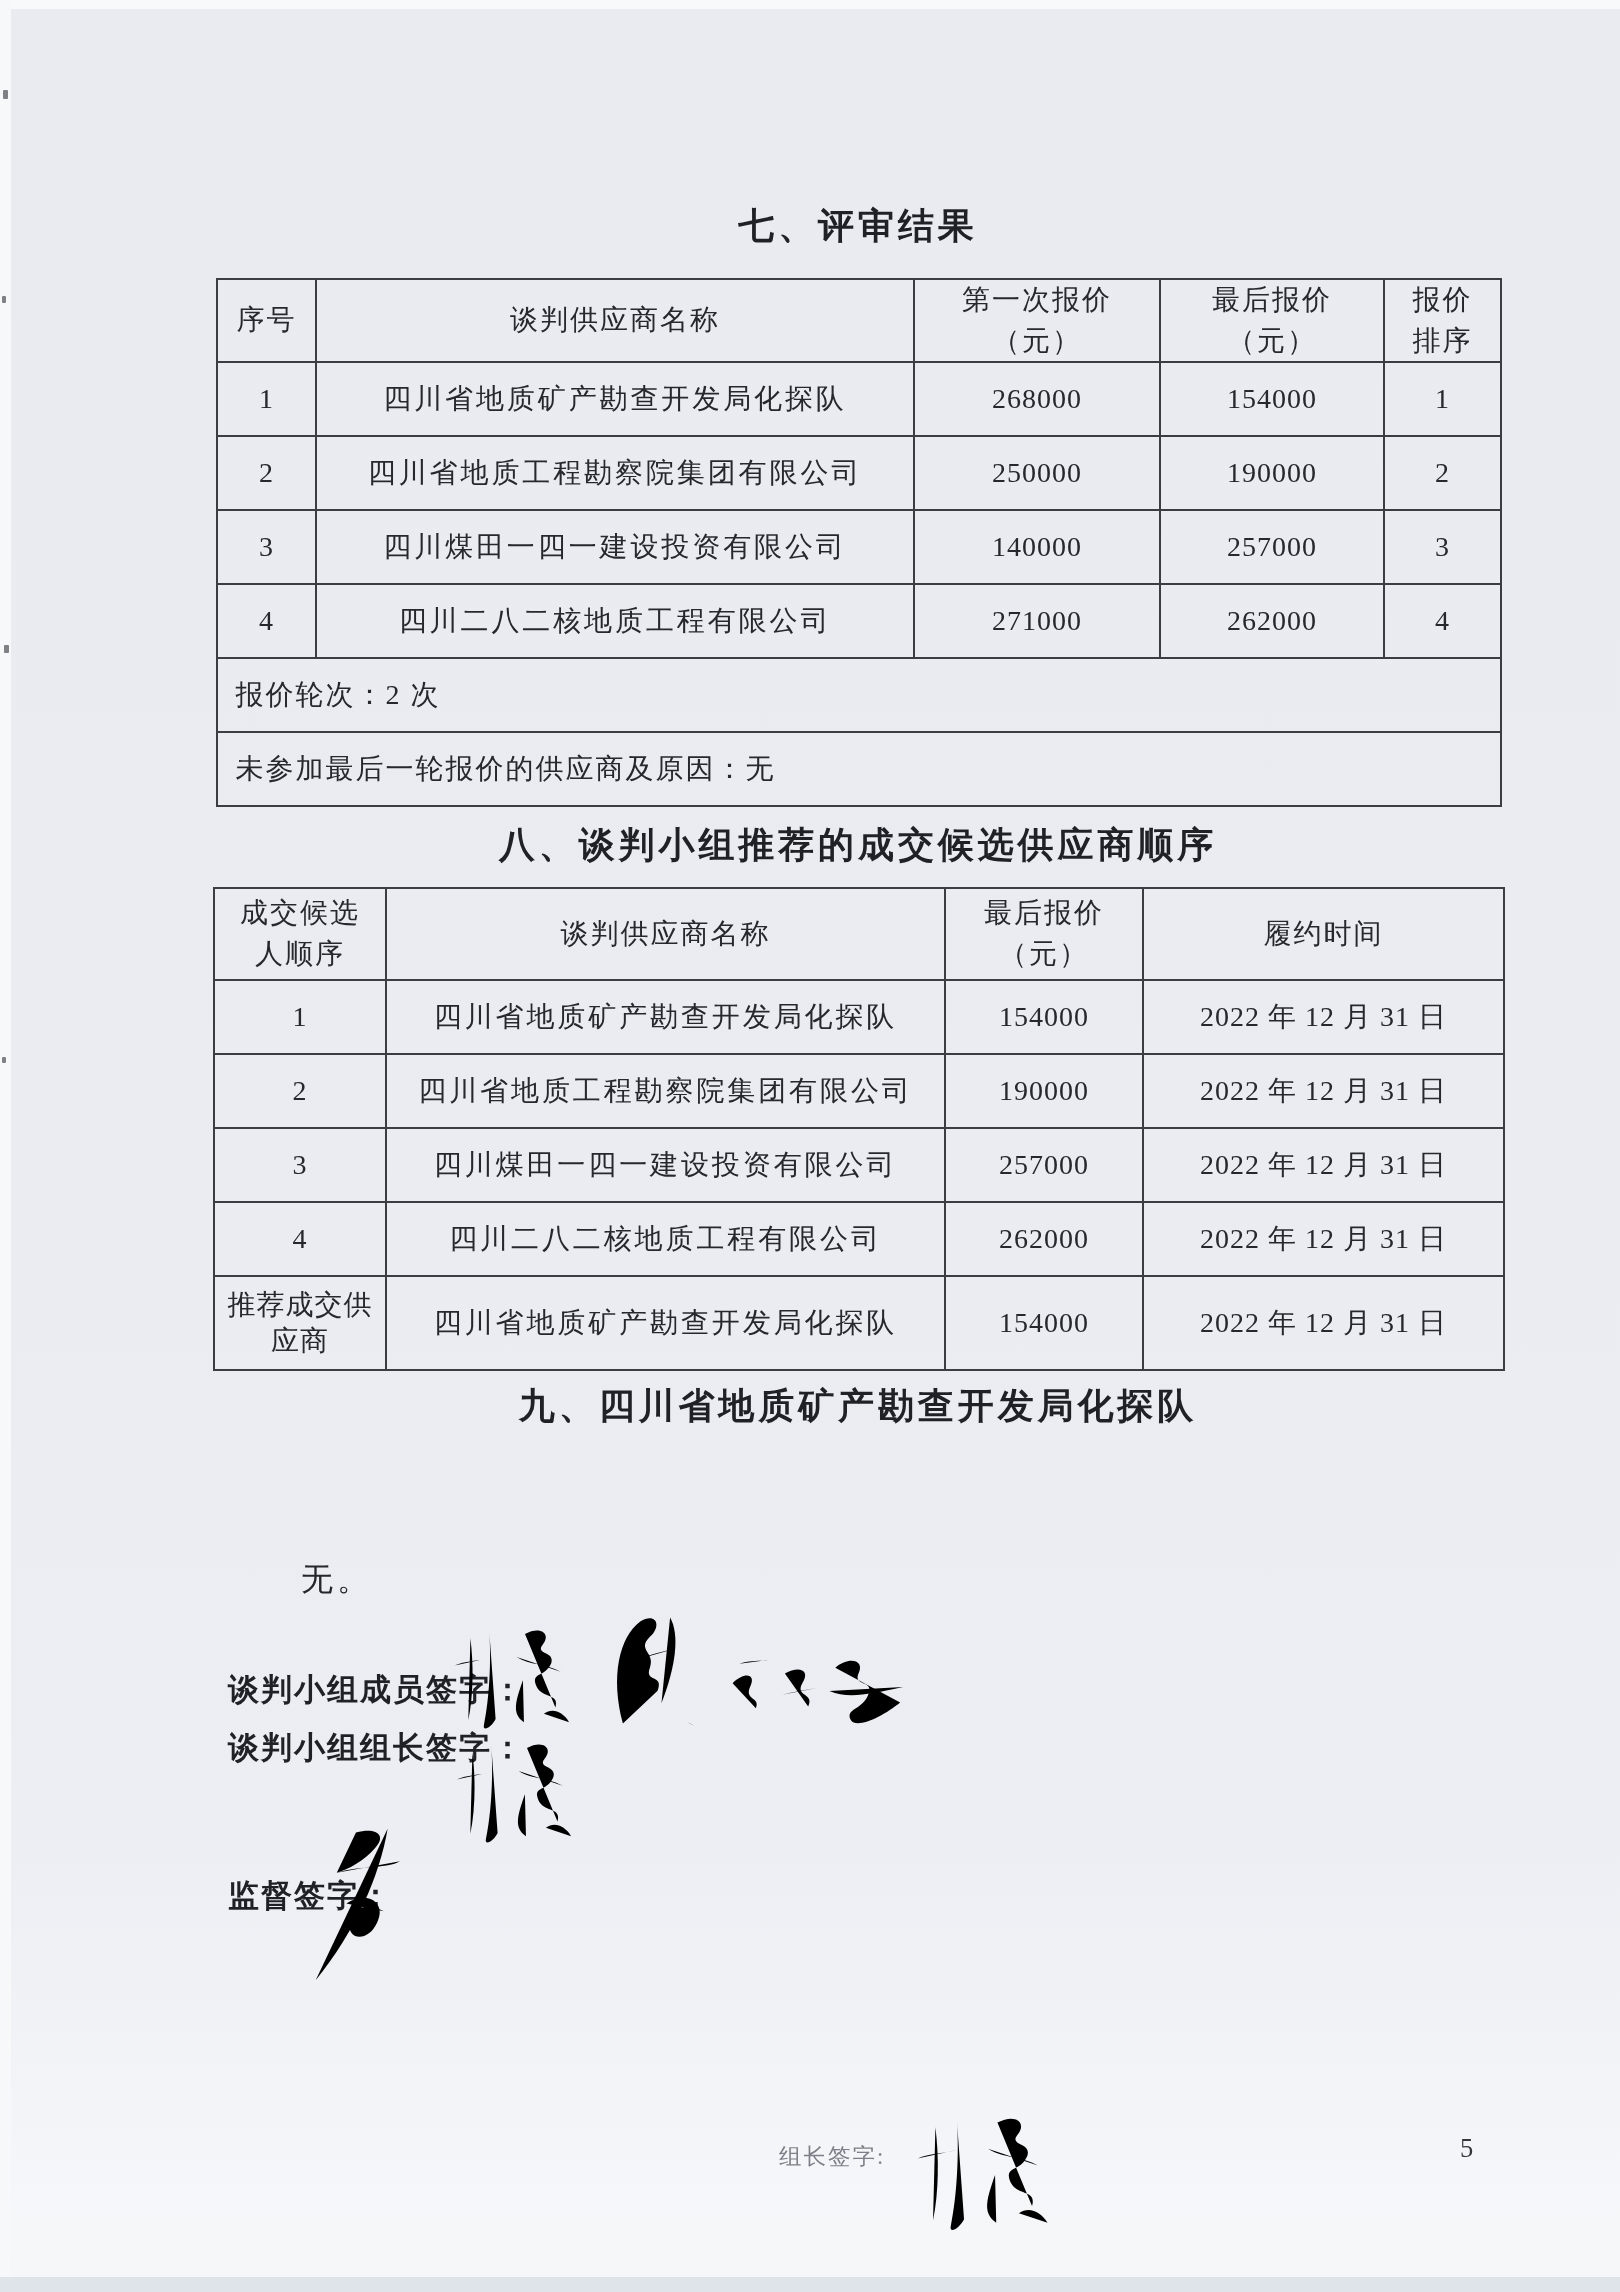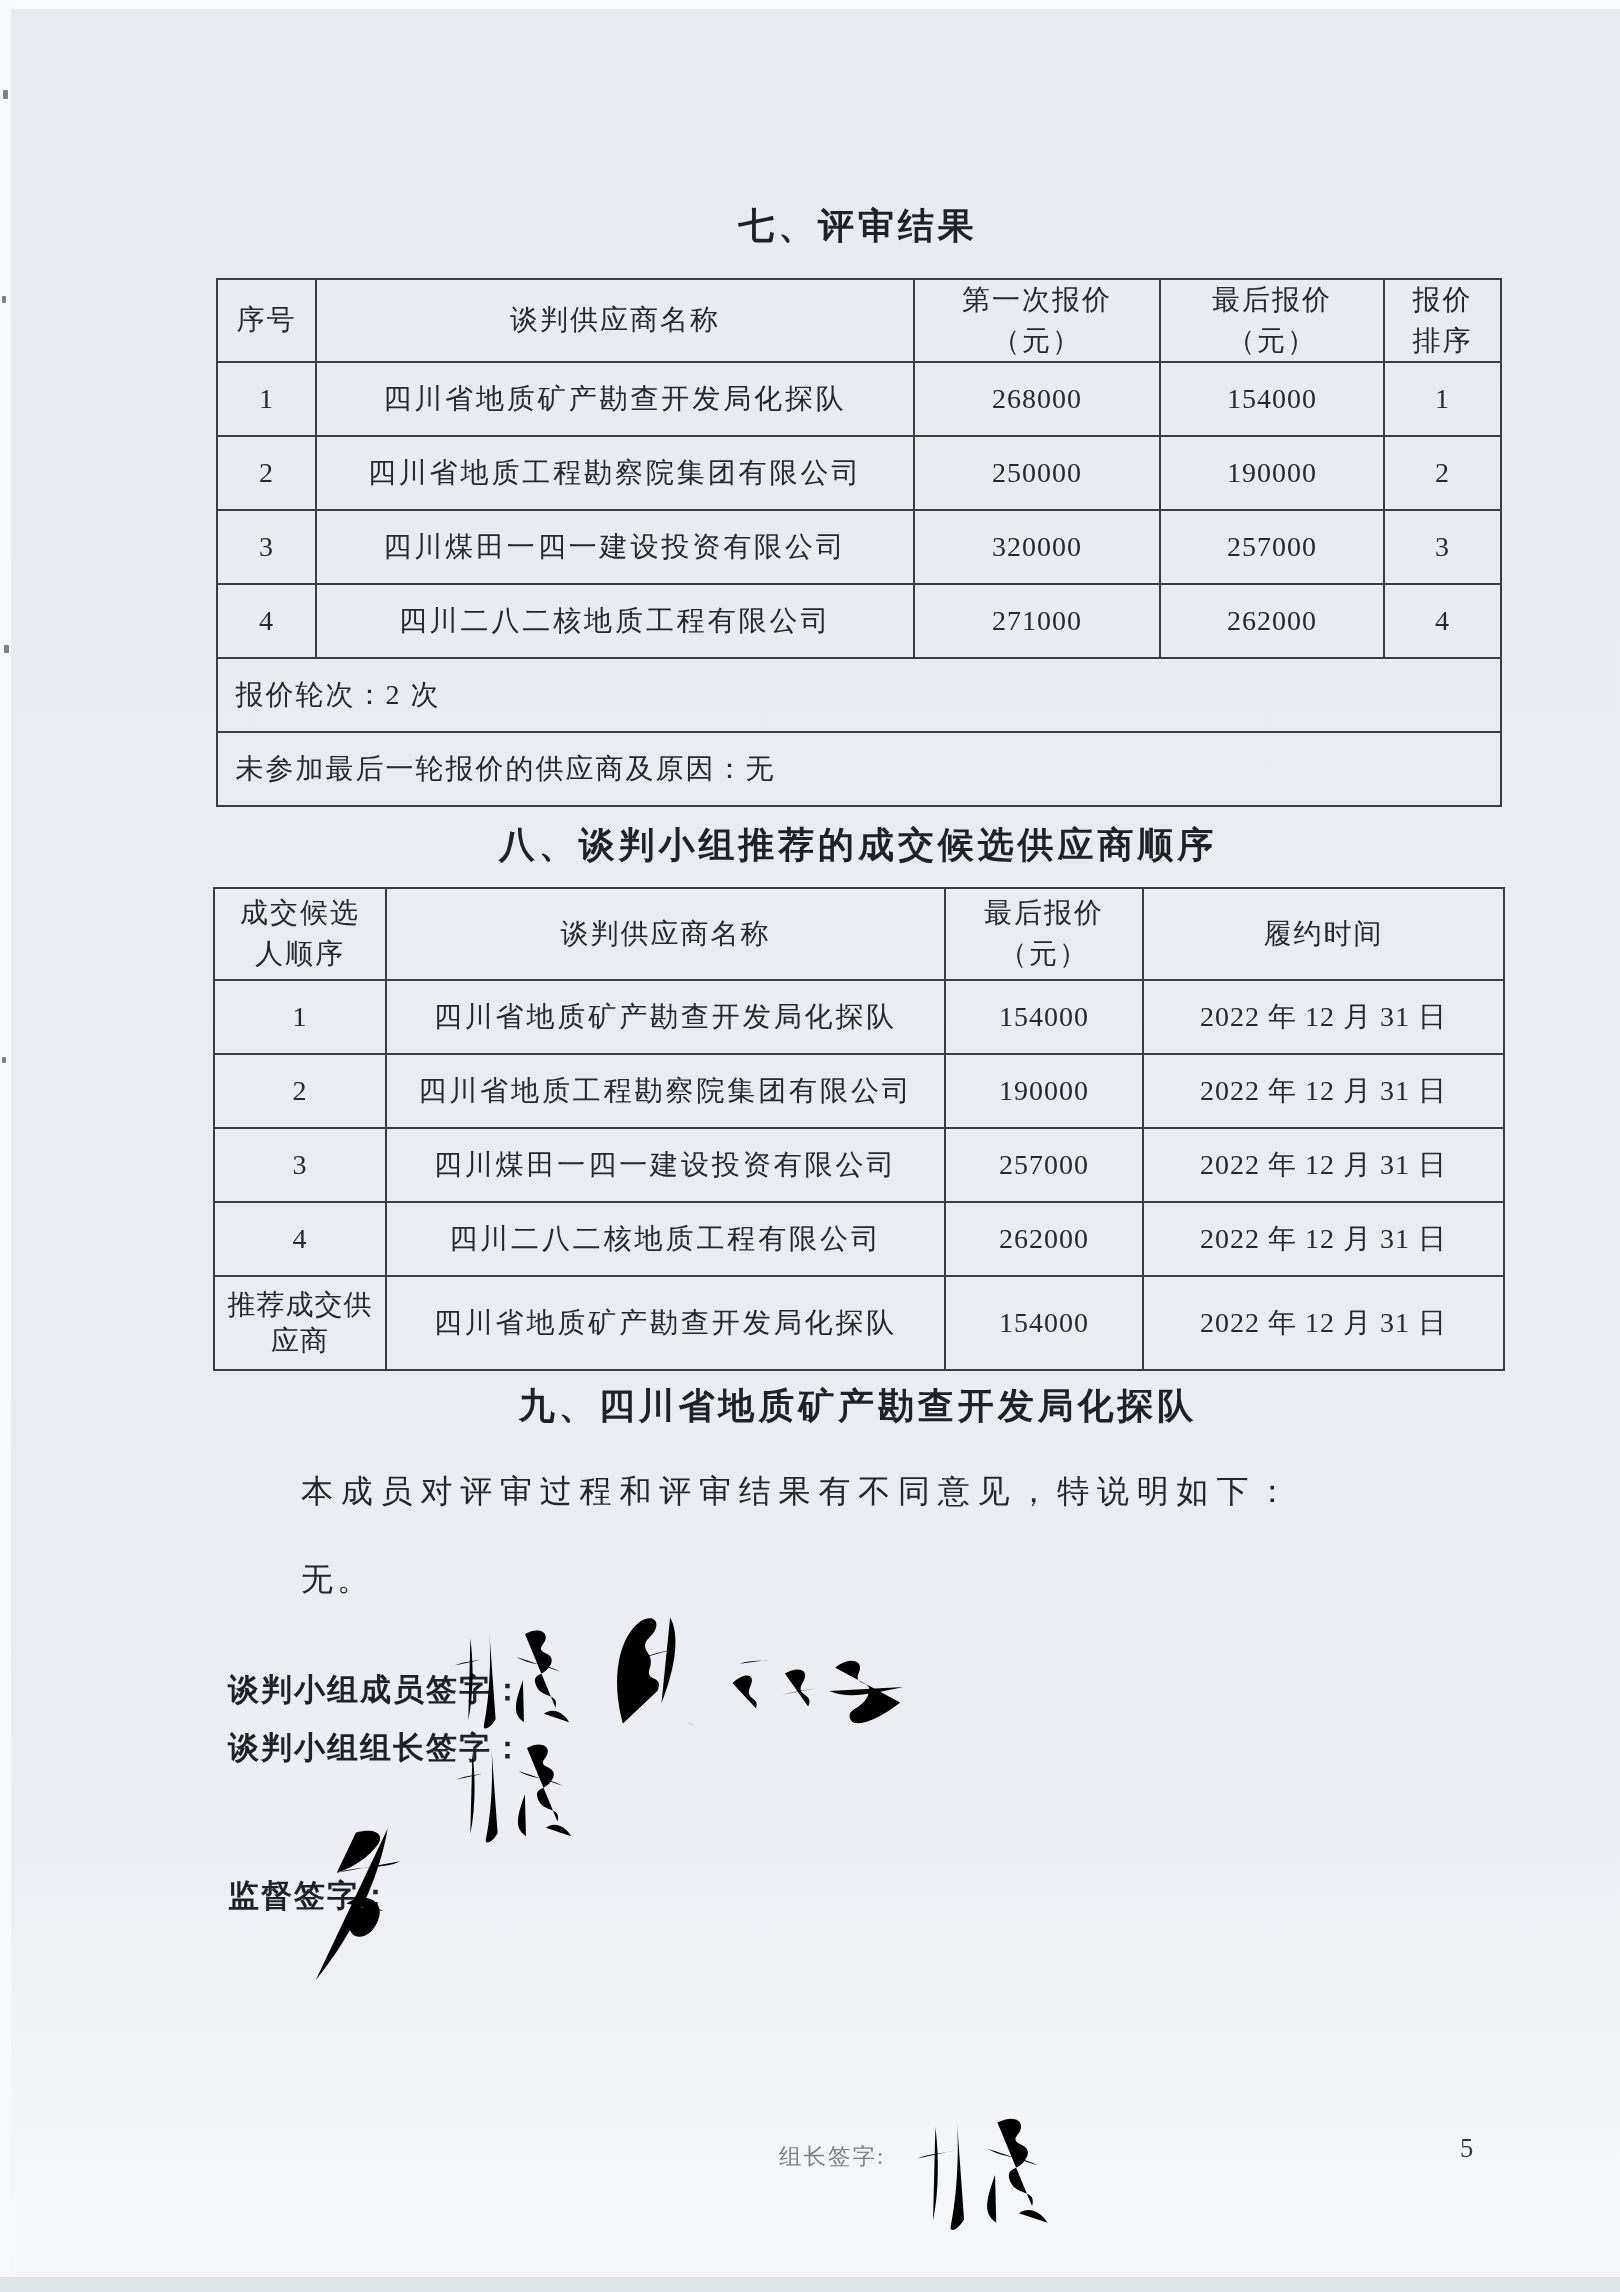--- a/index.html
+++ b/index.html
@@ -118,21 +118,21 @@
     <tr class="data">
       <td>2</td>
       <td class="name">四川省地质工程勘察院集团有限公司</td>
       <td>250000</td>
       <td>190000</td>
       <td>2</td>
     </tr>
     <tr class="data">
       <td>3</td>
       <td class="name">四川煤田一四一建设投资有限公司</td>
-      <td>320000</td>
+      <td>140000</td>
       <td>257000</td>
       <td>3</td>
     </tr>
     <tr class="data">
       <td>4</td>
       <td class="name">四川二八二核地质工程有限公司</td>
       <td>271000</td>
       <td>262000</td>
       <td>4</td>
     </tr>
@@ -190,21 +190,20 @@
     <tr class="last">
       <td class="order2">推荐成交供应商</td>
       <td class="name">四川省地质矿产勘查开发局化探队</td>
       <td>154000</td>
       <td>2022 年 12 月 31 日</td>
     </tr>
   </tbody>
     </table>
 
   <div id="title9" class="sec-title">九、四川省地质矿产勘查开发局化探队</div>
-  <div id="para-statement" class="para">本成员对评审过程和评审结果有不同意见，特说明如下：</div>
   <div id="para-none" class="para">无。</div>
 
   <svg width="0" height="0" style="position:absolute">
     <defs>
       <g id="sig-ye">
         <path d="M28,18 C31,42 31,72 26,96"></path>
         <path d="M13,44 C23,40 34,40 46,37"></path>
         <path d="M46,12 C48,40 46,76 41,100 C39,108 48,103 52,95"></path>
         <path d="M80,14 C95,6 105,14 97,24 C89,34 109,30 105,42 C99,56 85,50 91,64 C97,76 113,70 109,84"></path>
         <path d="M72,36 C85,44 99,42 114,50"></path>

